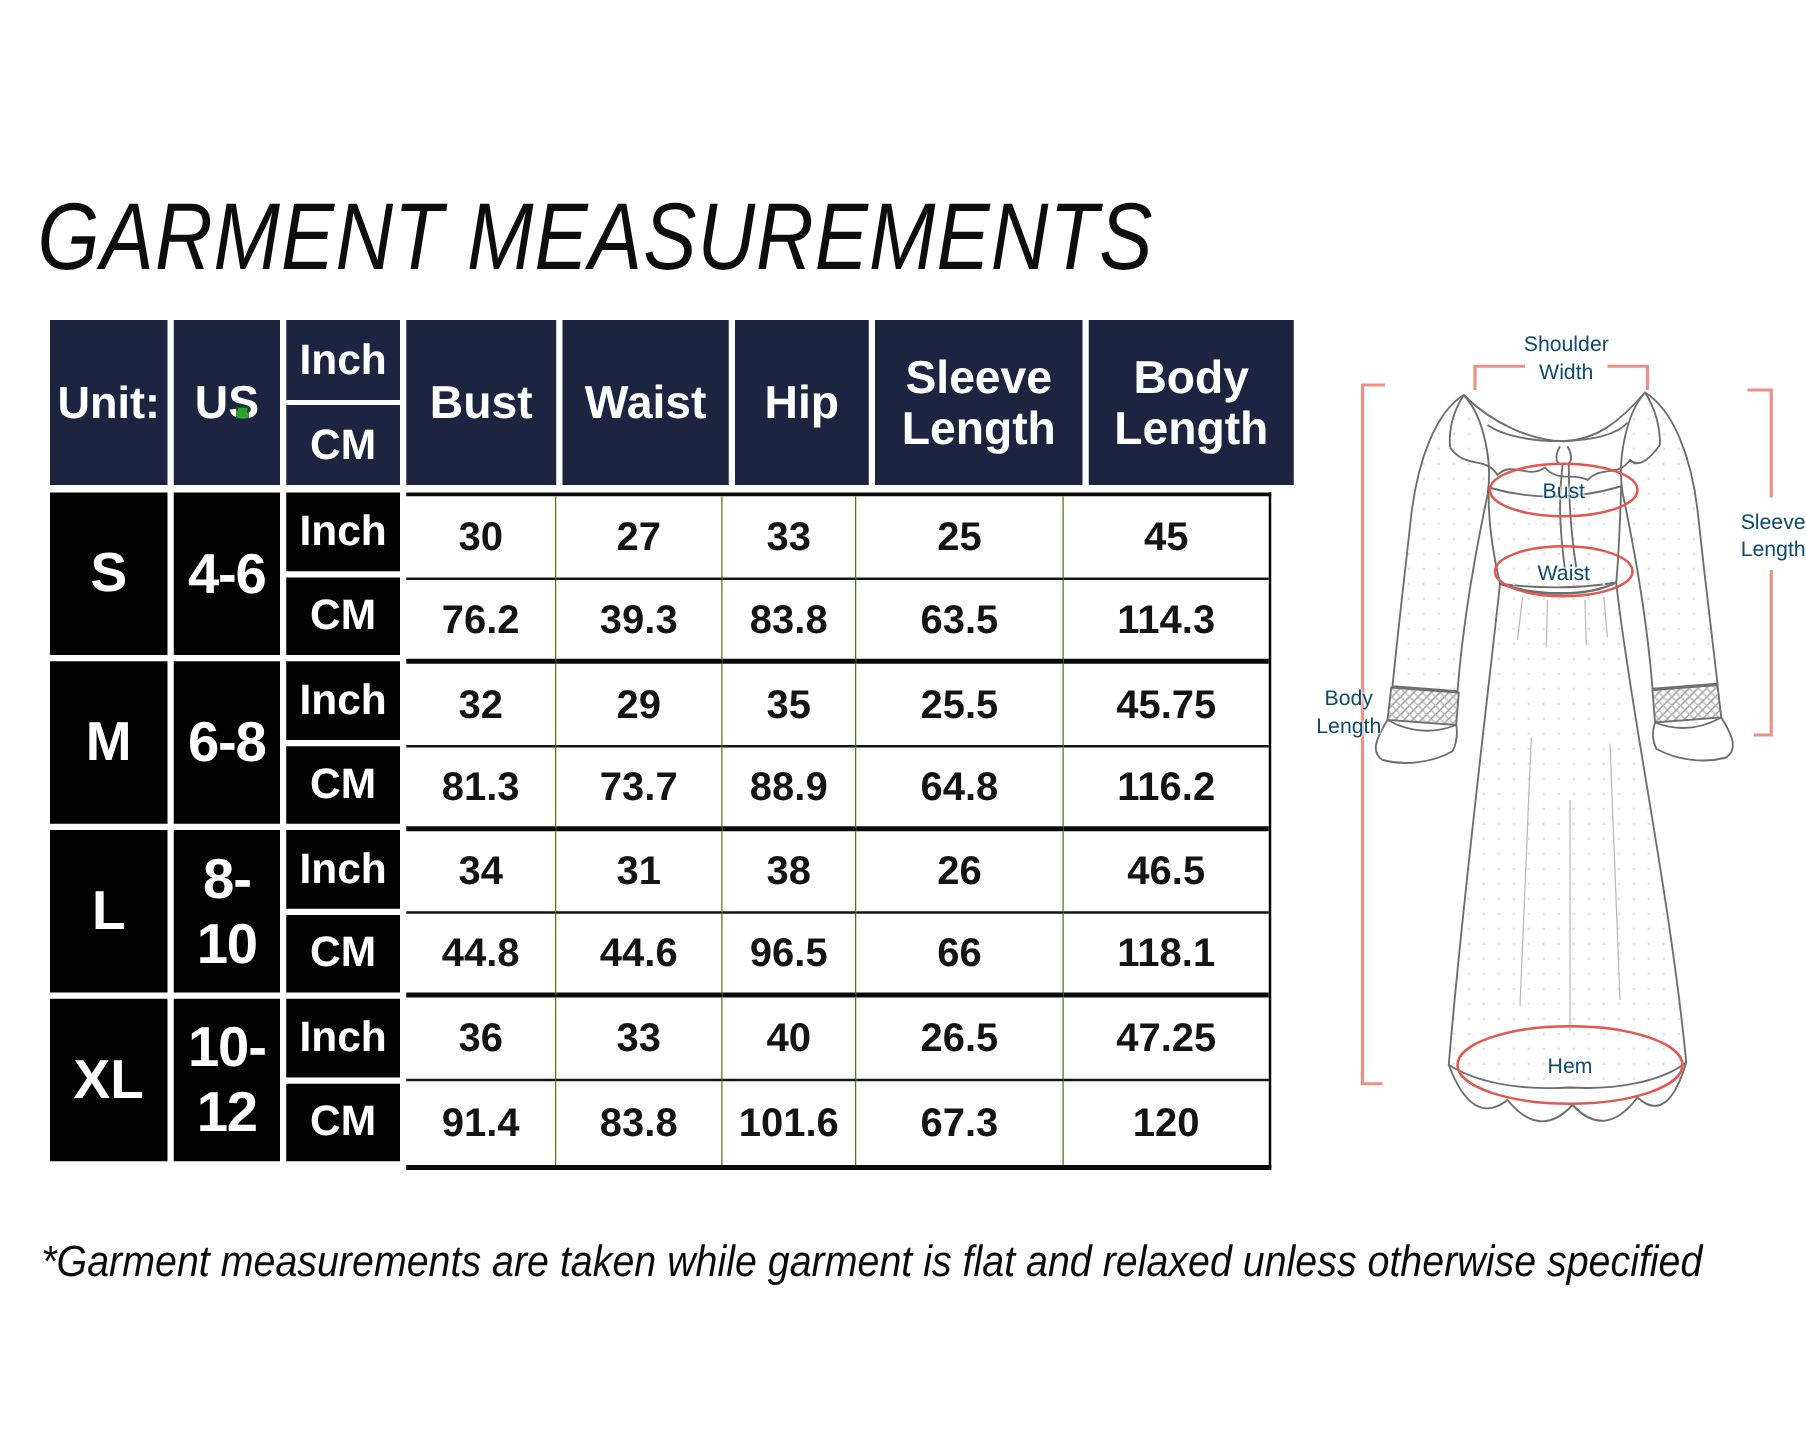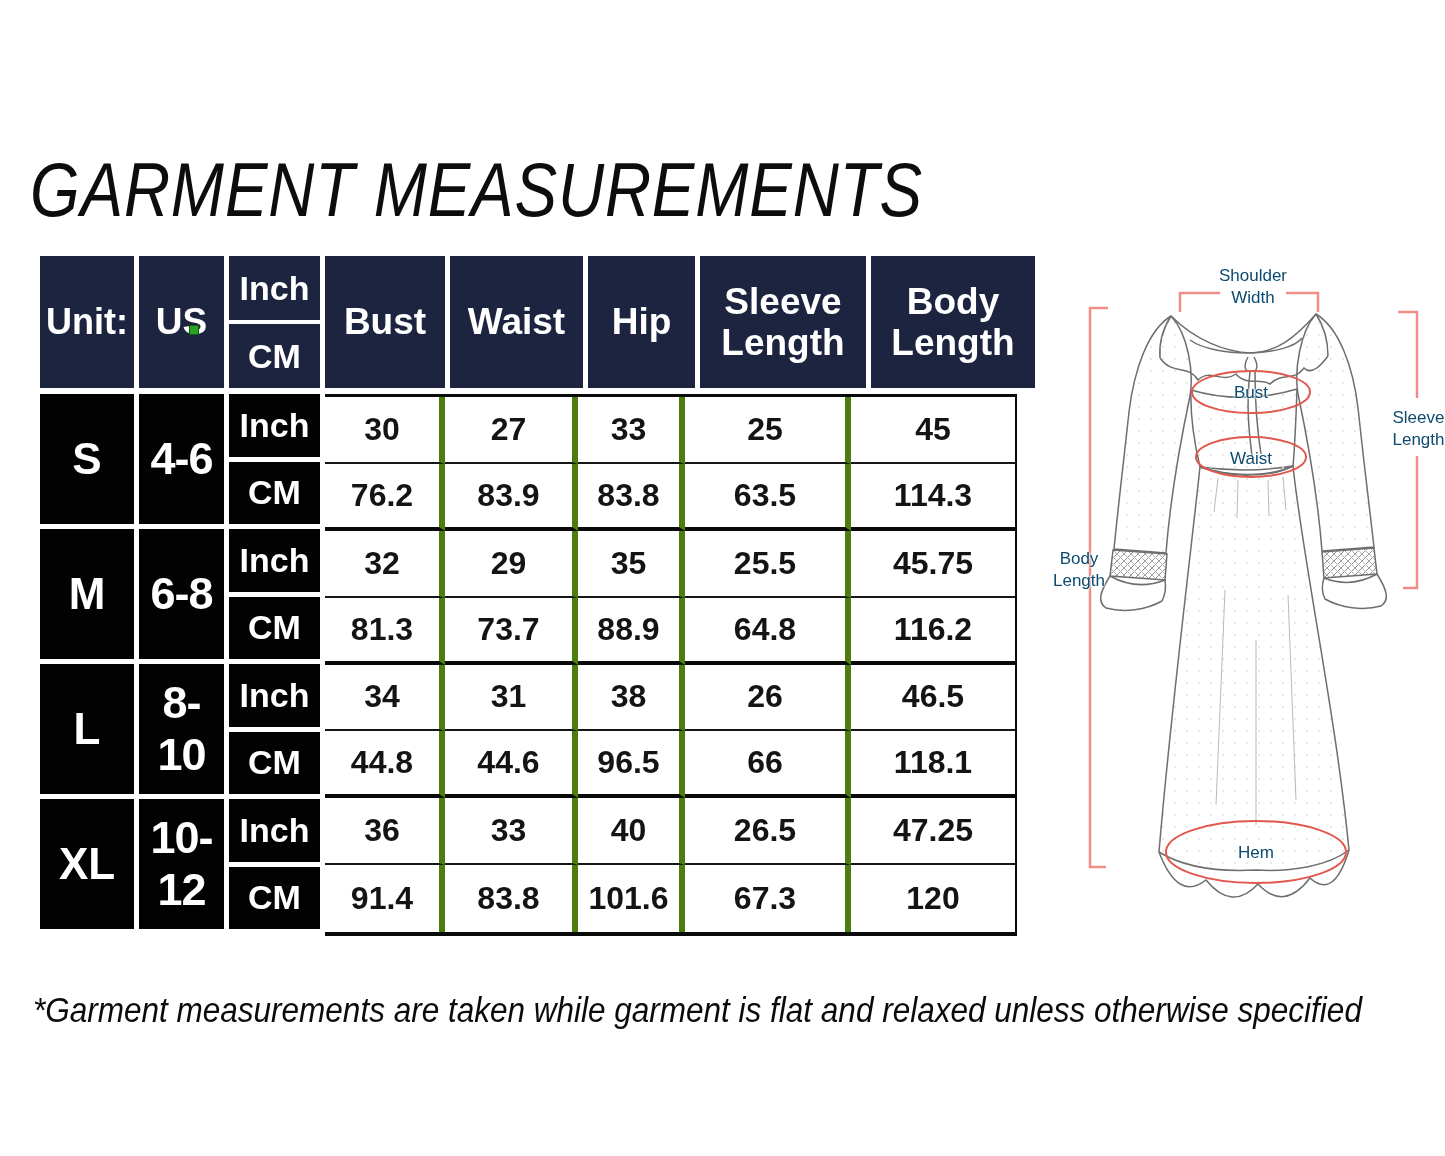--- a/index.html
+++ b/index.html
@@ -34,21 +34,21 @@
   .bcell.size{grid-row:span 2;font-size:44px;}
   .bcell.us{grid-row:span 2;font-size:45px;letter-spacing:-1px;}
   .bcell.rl{font-size:34px;}
 
   .data-grid{margin-left:5px;width:690px;height:535px;display:grid;
              grid-template-columns:120px 133px 107px 166px 164px;
              grid-template-rows:repeat(8,1fr);
              border-top:3px solid #0a0a0a;border-right:2px solid #0a0a0a;
              border-bottom:4px solid #0a0a0a;background:#fff;box-sizing:content-box;}
   .dcell{display:flex;align-items:center;justify-content:center;font-weight:700;
-         font-size:32px;color:#141414;border-right:6px solid #4d7c0f;
+         font-size:32px;color:#141414;border-right:1px solid #4d7c0f;
          border-bottom:2px solid #161616;box-sizing:border-box;}
   .dcell.lastcol{border-right:none;}
   .dcell.thick{border-bottom:4px solid #0a0a0a;}
   .dcell.lastrow{border-bottom:none;}
 
   .artifact{position:absolute;left:182px;top:70px;width:8px;height:8px;background:#27a327;
             outline:1px solid #0d5c0d;}
 
   
   .diagram{position:absolute;left:1040px;top:260px;width:405px;height:705px;}
@@ -112,21 +112,21 @@
 
       <div class="data-grid">
 
         <div class="dcell">30</div>
         <div class="dcell">27</div>
         <div class="dcell">33</div>
         <div class="dcell">25</div>
         <div class="dcell lastcol">45</div>
 
         <div class="dcell thick">76.2</div>
-        <div class="dcell thick">83.9</div>
+        <div class="dcell thick">39.3</div>
         <div class="dcell thick">83.8</div>
         <div class="dcell thick">63.5</div>
         <div class="dcell thick lastcol">114.3</div>
 
         <div class="dcell">32</div>
         <div class="dcell">29</div>
         <div class="dcell">35</div>
         <div class="dcell">25.5</div>
         <div class="dcell lastcol">45.75</div>
 

